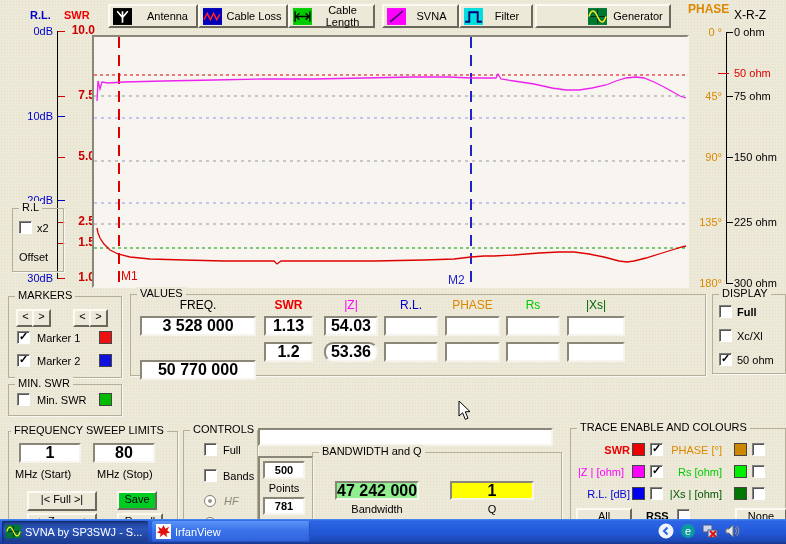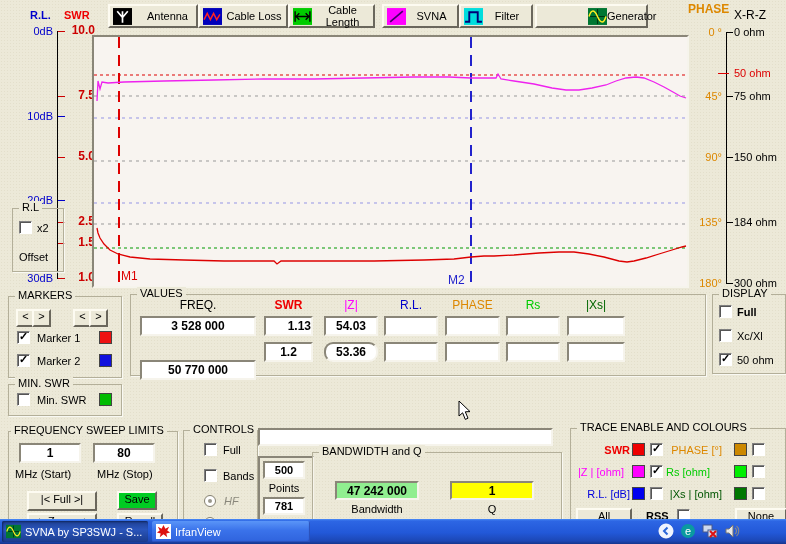--- a/index.html
+++ b/index.html
@@ -5,21 +5,21 @@
   html,body{margin:0;padding:0}
   #screen{position:relative;width:786px;height:544px;overflow:hidden;
     background:#ece9d8;
     background-image:radial-gradient(#e3dfcb 18%,transparent 19%);
     background-size:3px 3px;
     font-family:"Liberation Sans",sans-serif;font-size:11px;color:#000}
   .abs{position:absolute}
   .gb{position:absolute;border:1px solid #b3af99;box-shadow:1px 1px 0 rgba(255,255,255,.7)}
   .gbt{position:absolute;top:-8px;left:6px;background:#ece9d8;padding:0 3px;font-size:11px;white-space:nowrap}
   .tf{position:absolute;background:#fff;border:2px solid;border-color:#8a8678 #f6f4ec #f6f4ec #8a8678;
-      text-align:center;font-weight:bold;font-size:12px;line-height:16px;overflow:hidden;white-space:nowrap}
+      text-align:center;font-weight:bold;font-size:16px;line-height:16px;overflow:hidden;white-space:nowrap}
   .btn{position:absolute;background:#ece9d8;border:2px solid;border-color:#fdfbf1 #6a675c #6a675c #fdfbf1;
       text-align:center;font-size:11px;line-height:13px;cursor:default;white-space:nowrap}
   .cb{position:absolute;width:13px;height:13px;background:#fff;border:1px solid;border-color:#808080 #fff #fff #808080;
       box-shadow:inset 1px 1px 0 #555;box-sizing:border-box}
   .cb .ck{position:absolute;left:1px;top:-2px;font-size:11px;font-weight:bold;color:#000}
   .rd{position:absolute;width:12px;height:12px;border-radius:50%;background:#fff;border:1px solid #848070;box-sizing:border-box}
   .rd .dot{position:absolute;left:3px;top:3px;width:4px;height:4px;border-radius:50%;background:#9a988c}
   .sw{position:absolute;width:13px;height:13px;border:1px solid #444;box-sizing:border-box}
   .lbl{position:absolute;white-space:nowrap;line-height:13px}
   .tbtn{position:absolute;top:0;height:24px;background:#ece9d8;border:2px solid;border-color:#fdfbf1 #6a675c #6a675c #fdfbf1;
@@ -89,21 +89,21 @@
       </div>
       <div class="tbtn" style="position: absolute; left: 459px; top: 0px; width: 74px; height: 24px;">
         <span class="ticon">
           <svg viewBox="0 0 18 16">
             <rect width="18" height="16" fill="#00dddd"></rect>
             <path d="M1 13 H5 V4 H13 V13 H17" stroke="#000077" stroke-width="1.8" fill="none"></path>
           </svg>
         </span>
         <span class="tlabel">Filter</span>
       </div>
-      <div class="tbtn" style="position: absolute; left: 535px; top: 0px; width: 113px; height: 24px; padding-left: 48px;">
+      <div class="tbtn" style="position: absolute; left: 535px; top: 0px; width: 136px; height: 24px; padding-left: 48px;">
         <span class="ticon">
           <svg viewBox="0 0 18 16">
             <rect width="18" height="16" fill="#007733"></rect>
             <path d="M2 8 H16 M9 1 V15" stroke="#003311" stroke-width="1"></path>
             <path d="M1 8 C3 1,6 1,9 8 C12 15,15 15,17 8" stroke="#ffee22" stroke-width="1.4" fill="none"></path>
           </svg>
         </span>
         <span class="tlabel">Generator</span>
       </div>
     </div>
@@ -172,21 +172,21 @@
       <div class="lbl" style="position: absolute; left: 8px; top: 277px; width: 34px; text-align: right; color: rgb(221, 136, 0);">180°</div>
       <div class="tick" style="position: absolute; left: 47px; top: 283px; width: 6px; height: 1px; background: rgb(221, 136, 0);"></div>
       <div class="lbl" style="position: absolute; left: 54px; top: 26px; width: 50px; color: rgb(0, 0, 0);">0 ohm</div>
       <div class="tick" style="position: absolute; left: 47px; top: 32px; width: 6px; height: 1px; background: rgb(0, 0, 0);"></div>
       <div class="lbl" style="position: absolute; left: 54px; top: 67px; width: 50px; color: rgb(221, 0, 0);">50 ohm</div>
       <div class="tick" style="position: absolute; left: 38px; top: 73px; width: 11px; height: 1px; background: rgb(221, 0, 0);"></div>
       <div class="lbl" style="position: absolute; left: 54px; top: 90px; width: 50px; color: rgb(0, 0, 0);">75 ohm</div>
       <div class="tick" style="position: absolute; left: 47px; top: 96px; width: 6px; height: 1px; background: rgb(0, 0, 0);"></div>
       <div class="lbl" style="position: absolute; left: 54px; top: 151px; width: 50px; color: rgb(0, 0, 0);">150 ohm</div>
       <div class="tick" style="position: absolute; left: 47px; top: 157px; width: 6px; height: 1px; background: rgb(0, 0, 0);"></div>
-      <div class="lbl" style="position: absolute; left: 54px; top: 216px; width: 50px; color: rgb(0, 0, 0);">184 ohm</div>
+      <div class="lbl" style="position: absolute; left: 54px; top: 216px; width: 50px; color: rgb(0, 0, 0);">225 ohm</div>
       <div class="tick" style="position: absolute; left: 47px; top: 222px; width: 6px; height: 1px; background: rgb(0, 0, 0);"></div>
       <div class="lbl" style="position: absolute; left: 54px; top: 277px; width: 50px; color: rgb(0, 0, 0);">300 ohm</div>
       <div class="tick" style="position: absolute; left: 47px; top: 283px; width: 6px; height: 1px; background: rgb(0, 0, 0);"></div>
     </div>
 
   <div class="gb" style="left:8px;top:296px;width:112px;height:80px">
     <div class="gbt">MARKERS</div>
     <div id="markernav">
         <div class="btn" style="position: absolute; left: 7px; top: 12px; width: 15px; height: 14px; line-height: 11px;">&lt;</div>
         <div class="btn" style="position: absolute; left: 23px; top: 12px; width: 15px; height: 14px; line-height: 11px;">&gt;</div>
@@ -212,21 +212,21 @@
   </div>
   <div id="valuestable" class="abs" style="left:0;top:0">
       <div class="lbl" style="position: absolute; left: 140px; top: 299px; width: 116px; text-align: center; color: rgb(0, 0, 0); font-size: 12px;">FREQ.</div>
       <div class="lbl" style="position: absolute; left: 264px; top: 299px; width: 49px; text-align: center; color: rgb(238, 0, 0); font-weight: bold; font-size: 12px;">SWR</div>
       <div class="lbl" style="position: absolute; left: 324px; top: 299px; width: 54px; text-align: center; color: rgb(255, 0, 255); font-size: 12px;">|Z|</div>
       <div class="lbl" style="position: absolute; left: 384px; top: 299px; width: 54px; text-align: center; color: rgb(0, 0, 204); font-size: 12px;">R.L.</div>
       <div class="lbl" style="position: absolute; left: 445px; top: 299px; width: 55px; text-align: center; color: rgb(221, 136, 0); font-size: 12px;">PHASE</div>
       <div class="lbl" style="position: absolute; left: 506px; top: 299px; width: 54px; text-align: center; color: rgb(0, 204, 0); font-size: 12px;">Rs</div>
       <div class="lbl" style="position: absolute; left: 567px; top: 299px; width: 58px; text-align: center; color: rgb(0, 102, 0); font-size: 12px;">|Xs|</div>
       <div class="tf" style="position: absolute; left: 140px; top: 316px; width: 112px; height: 16px;">3 528 000</div>
-      <div class="tf" style="position: absolute; left: 264px; top: 316px; width: 45px; height: 16px; text-align: right;">1.13</div>
+      <div class="tf" style="position: absolute; left: 264px; top: 316px; width: 45px; height: 16px;">1.13</div>
       <div class="tf" style="position: absolute; left: 324px; top: 316px; width: 50px; height: 16px;">54.03</div>
       <div class="tf" style="position: absolute; left: 384px; top: 316px; width: 50px; height: 16px;"></div>
       <div class="tf" style="position: absolute; left: 445px; top: 316px; width: 51px; height: 16px;"></div>
       <div class="tf" style="position: absolute; left: 506px; top: 316px; width: 50px; height: 16px;"></div>
       <div class="tf" style="position: absolute; left: 567px; top: 316px; width: 54px; height: 16px;"></div>
       <div class="tf" style="position: absolute; left: 140px; top: 360px; width: 112px; height: 16px;">50 770 000</div>
       <div class="tf" style="position: absolute; left: 264px; top: 342px; width: 45px; height: 16px;">1.2</div>
       <div class="tf" style="position: absolute; left: 324px; top: 342px; width: 50px; height: 16px; border-radius: 9px;">53.36</div>
       <div class="tf" style="position: absolute; left: 384px; top: 342px; width: 50px; height: 16px;"></div>
       <div class="tf" style="position: absolute; left: 445px; top: 342px; width: 51px; height: 16px;"></div>
@@ -309,21 +309,21 @@
         <span class="ck">✓</span>
       </div>
       <div class="lbl" style="position: absolute; left: 666px; top: 444px; width: 56px; text-align: right; color: rgb(221, 136, 0);">PHASE [°]</div>
       <div class="sw" style="position: absolute; left: 734px; top: 443px; background: rgb(204, 136, 0);"></div>
       <div class="cb" style="position: absolute; left: 752px; top: 443px;"></div>
       <div class="lbl" style="position: absolute; left: 572px; top: 466px; width: 58px; text-align: center; color: rgb(255, 0, 255);">|Z | [ohm]</div>
       <div class="sw" style="position: absolute; left: 632px; top: 465px; background: rgb(255, 0, 255);"></div>
       <div class="cb" style="position: absolute; left: 650px; top: 465px;">
         <span class="ck">✓</span>
       </div>
-      <div class="lbl" style="position: absolute; left: 666px; top: 466px; width: 56px; color: rgb(0, 204, 0);">Rs [ohm]</div>
+      <div class="lbl" style="position: absolute; left: 666px; top: 466px; width: 56px; text-align: right; color: rgb(0, 204, 0);">Rs [ohm]</div>
       <div class="sw" style="position: absolute; left: 734px; top: 465px; background: rgb(0, 238, 0);"></div>
       <div class="cb" style="position: absolute; left: 752px; top: 465px;"></div>
       <div class="lbl" style="position: absolute; left: 572px; top: 488px; width: 58px; text-align: right; color: rgb(0, 0, 221);">R.L. [dB]</div>
       <div class="sw" style="position: absolute; left: 632px; top: 487px; background: rgb(0, 0, 238);"></div>
       <div class="cb" style="position: absolute; left: 650px; top: 487px;"></div>
       <div class="lbl" style="position: absolute; left: 666px; top: 488px; width: 56px; text-align: right; color: rgb(0, 85, 0);">|Xs | [ohm]</div>
       <div class="sw" style="position: absolute; left: 734px; top: 487px; background: rgb(0, 119, 0);"></div>
       <div class="cb" style="position: absolute; left: 752px; top: 487px;"></div>
     </div>
   <div class="btn" style="left:576px;top:508px;width:52px;height:18px">All</div>

